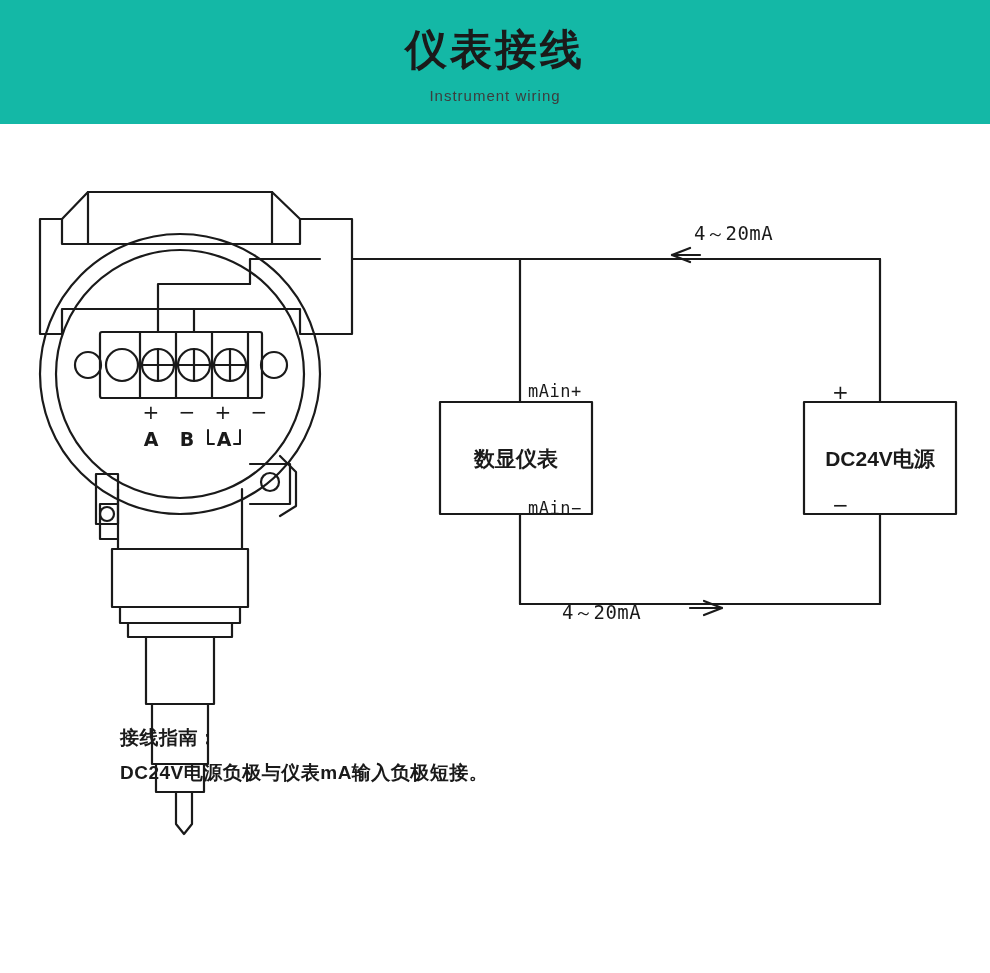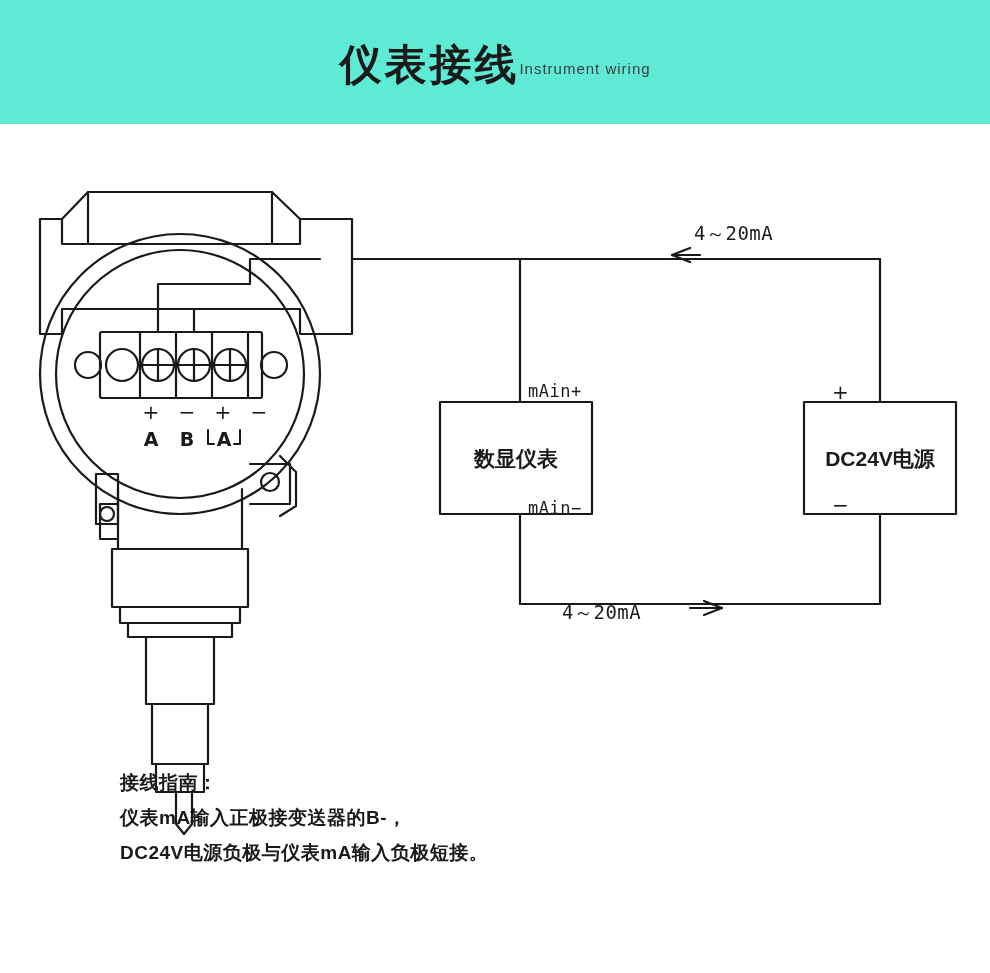--- a/index.html
+++ b/index.html
@@ -19,23 +19,23 @@
     position: relative;
     width: 990px;
     height: 973px;
   }
   
   .header {
     position: absolute;
     left: 0; top: 0;
     width: 990px;
     height: 124px;
-    background: #5eead4;
+    background: #14b8a6;
     display: flex;
-    flex-direction: row;
+    flex-direction: column;
     align-items: center;
     justify-content: center;
   }
   .header-title {
     font-size: 42px;
     font-weight: bold;
     letter-spacing: 3px;
     color: #1a1a1a;
     line-height: 1.15;
     margin-top: 6px;
@@ -55,21 +55,21 @@
     height: 849px;
   }
   .diagram svg {
     display: block;
   }
 
   
   .notes {
     position: absolute;
     left: 120px;
-    top: 765px;
+    top: 720px;
     width: 700px;
   }
   .notes .line {
     font-size: 19px;
     font-weight: bold;
     color: #1a1a1a;
     line-height: 35px;
     letter-spacing: 0.5px;
     white-space: pre;
   }
@@ -221,17 +221,16 @@
         <text class="lbl-term" x="224" y="322" text-anchor="middle" stroke="none">A</text>
 
         <path d="M208 306 L208 320 M208 320 L214 320 M234 320 L240 320 M240 320 L240 306" stroke-width="2"></path>
       </g>
 
     </svg>
   </div>
 
   <div class="notes">
     <div class="line">接线指南：</div>
-    <div class="line">仪表mA输入正极接变送器的B-，</div>
     <div class="line">DC24V电源负极与仪表mA输入负极短接。</div>
   </div>
 
 </div>
 
 </body></html>

